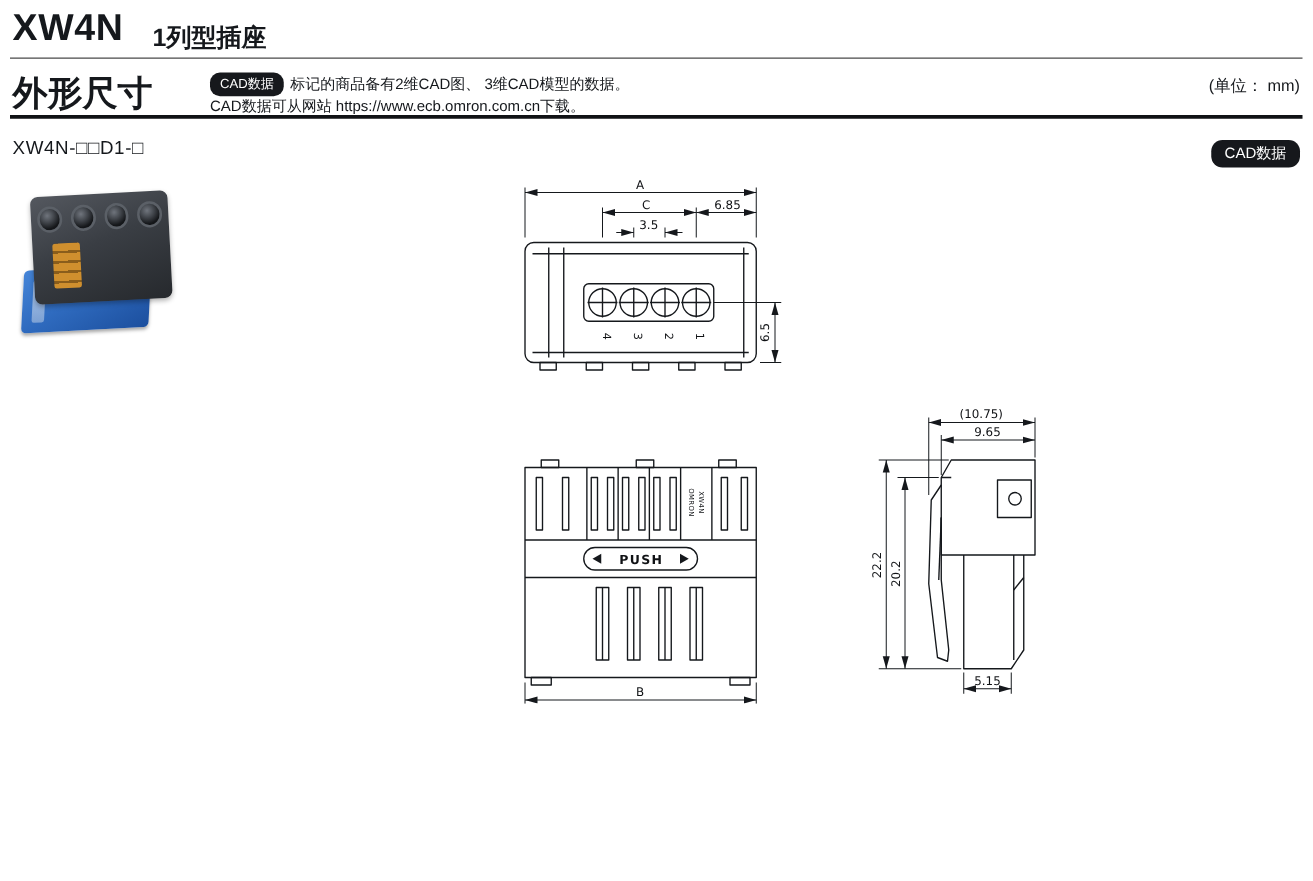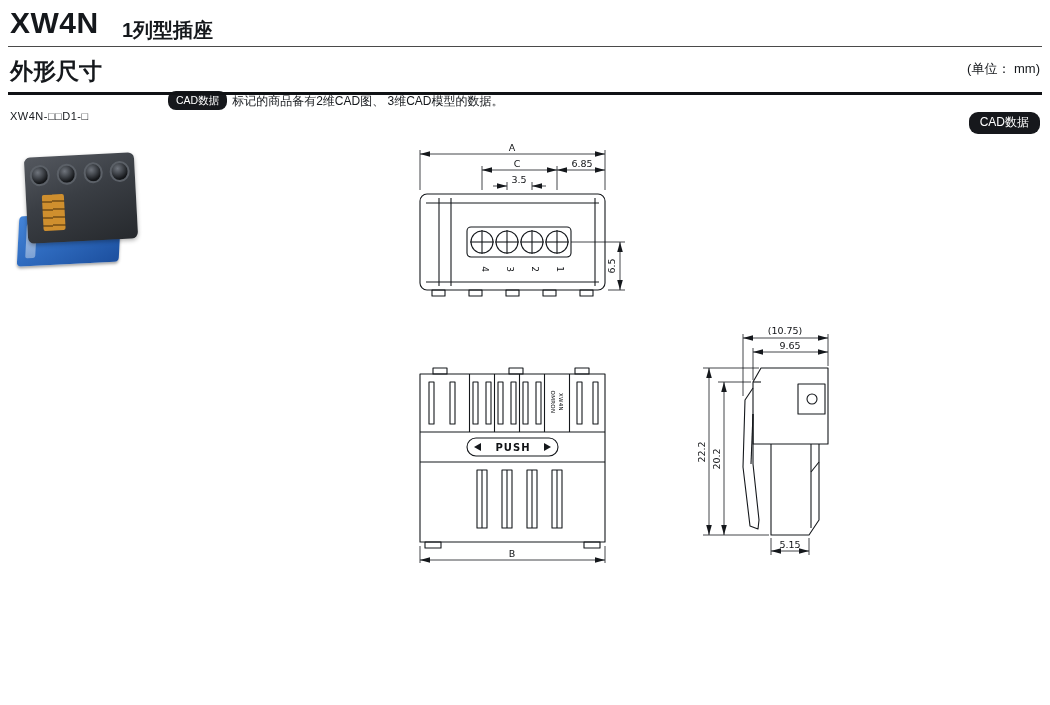--- a/index.html
+++ b/index.html
@@ -6,29 +6,29 @@
   .page {
     position:relative; width:1050px; height:563px; background:#fff; overflow:hidden;
     font-family:"Liberation Sans","DejaVu Sans",sans-serif; color:#15181c;
   }
   .abs { position:absolute; }
 
   
   .title { left:10px; top:6px; font-size:30px; font-weight:bold; letter-spacing:0.5px; }
   .subtitle { left:122px; top:17px; font-size:20px; font-weight:600; }
   .rule-thin { left:8px; right:8px; top:46px; height:1px; background:#4a4a4a; }
-  .section-title { left:10px; top:56px; font-size:23px; font-weight:bold; }
-  .cad-note { left:168px; top:58px; font-size:12px; line-height:16px;margin-top:33px; }
+  .section-title { left:10px; top:56px; font-size:28px; font-weight:bold; }
+  .cad-note { left:168px; top:58px; font-size:12px; line-height:16px; }
   .badge {
     display:inline-block; background:#16181c; color:#fff; border-radius:8px;
     font-size:10.5px; padding:1px 8px 2px; vertical-align:1px; margin-right:5px;
   }
   .unit-label { right:10px; top:60px; font-size:13px; }
   .rule-thick { left:8px; right:8px; top:92px; height:3px; background:#101215; }
-  .model-label { left:10px; top:110px; font-size:11px; letter-spacing:0.5px; }
+  .model-label { left:10px; top:110px; font-size:15px; letter-spacing:0.5px; }
   .cad-badge-2 {
     right:10px; top:112px; background:#16181c; color:#fff; border-radius:9px;
     font-size:12px; padding:2px 11px 3px;
   }
 
   
   .photo { left:18px; top:152px; width:125px; height:118px; }
   .ph-blue {
     position:absolute; left:0px; top:62px; width:102px; height:50px;
     background:linear-gradient(150deg,#4585d8 0%,#2f6bbf 45%,#1c4f9e 100%);
@@ -73,20 +73,21 @@
 
   <div class="abs title">XW4N</div>
   <div class="abs subtitle">1列型插座</div>
   <div class="abs rule-thin"></div>
 
   <div class="abs section-title">外形尺寸</div>
   <div class="abs cad-note">
     <div>
       <span class="badge">CAD数据</span><span>标记的商品备有2维CAD图、 3维CAD模型的数据。</span>
     </div>
+    <div>CAD数据可从网站 https://www.ecb.omron.com.cn下载。</div>
   </div>
   <div class="abs unit-label">(单位： mm)</div>
   <div class="abs rule-thick"></div>
 
   <div class="abs model-label">XW4N-□□D1-□</div>
   <div class="abs cad-badge-2">CAD数据</div>
 
   <div class="abs photo">
     <div class="ph-blue">
         <div class="streak"></div>

